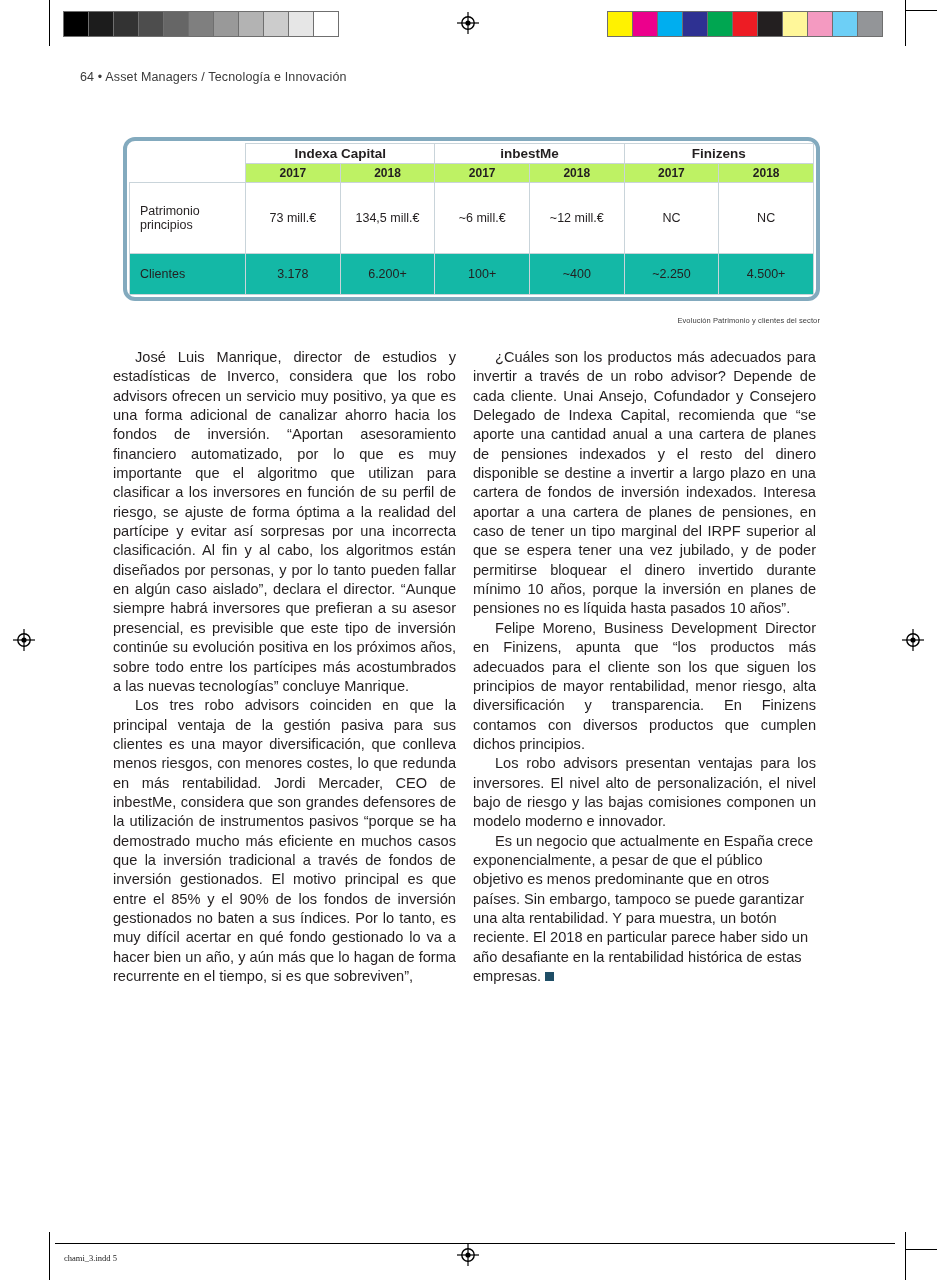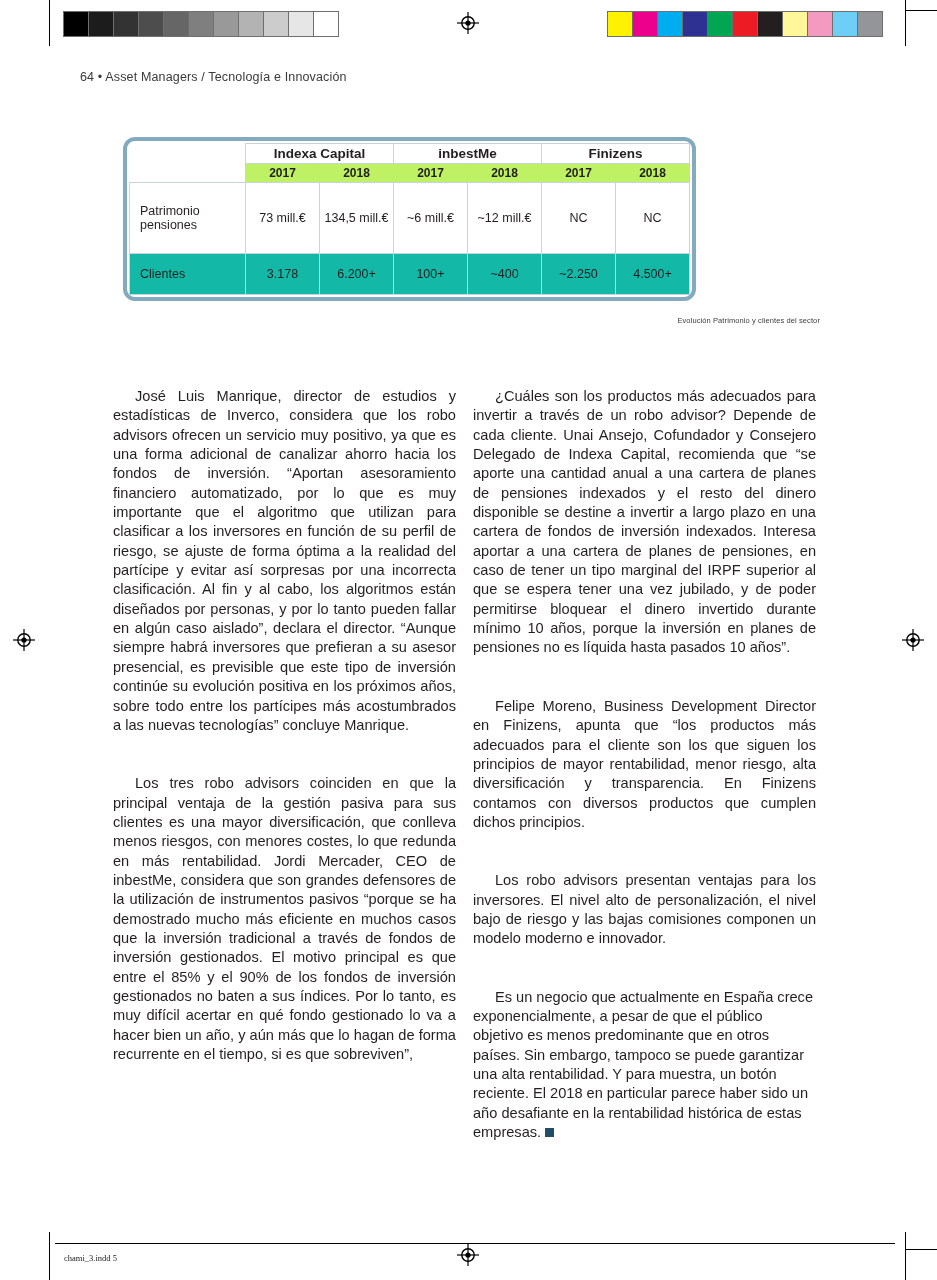--- a/index.html
+++ b/index.html
@@ -66,21 +66,21 @@
     letter-spacing: 0.15px;
     color: #3a3a3a;
     white-space: nowrap;
   }
 
   
   #table-frame {
     position: absolute;
     left: 123px;
     top: 137px;
-    width: 573px;
+    width: 697px;
     height: 164px;
     border: 4px solid #83aabe;
     border-radius: 12px;
     box-sizing: border-box;
     background: #ffffff;
     padding: 2px;
   }
   table.data-table {
     border-collapse: collapse;
     width: 100%;
@@ -125,21 +125,21 @@
     color: #231f20;
   }
   #col-left  { left: 113px; }
   #col-right { left: 473px; }
   .col p {
     margin: 0;
     text-align: justify;
     text-justify: inter-word;
     hyphens: manual;
   }
-  .col p.indent { text-indent: 22px; margin-top: 39px; }
+  .col p.indent { text-indent: 22px; }
   .col p.last-line-left { text-align: left; }
   .endmark {
     display: inline-block;
     width: 9px;
     height: 9px;
     background: #1f4e66;
     margin-left: 4px;
     vertical-align: 0px;
   }
 
@@ -256,21 +256,21 @@
         <th class="th-year">2017</th>
         <th class="th-year">2018</th>
         <th class="th-year">2017</th>
         <th class="th-year">2018</th>
         <th class="th-year">2017</th>
         <th class="th-year">2018</th>
       </tr>
     </thead>
     <tbody>
       <tr>
-        <td class="row-label"><span>Patrimonio</span><br><span>pensiones</span></td>
+        <td class="row-label"><span>Patrimonio</span><br><span>principios</span></td>
         <td>73 mill.€</td>
         <td>134,5 mill.€</td>
         <td>~6 mill.€</td>
         <td>~12 mill.€</td>
         <td>NC</td>
         <td>NC</td>
       </tr>
       <tr class="row-alt">
         <td class="row-label">Clientes</td>
         <td>3.178</td>

